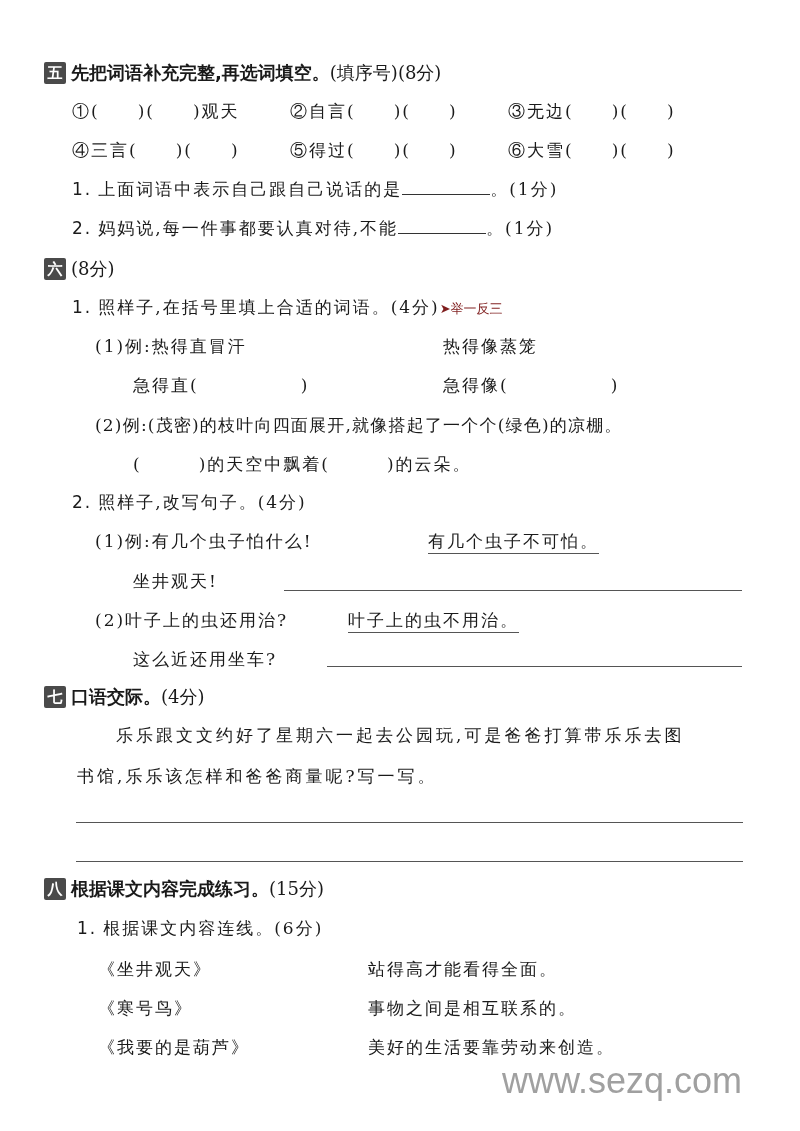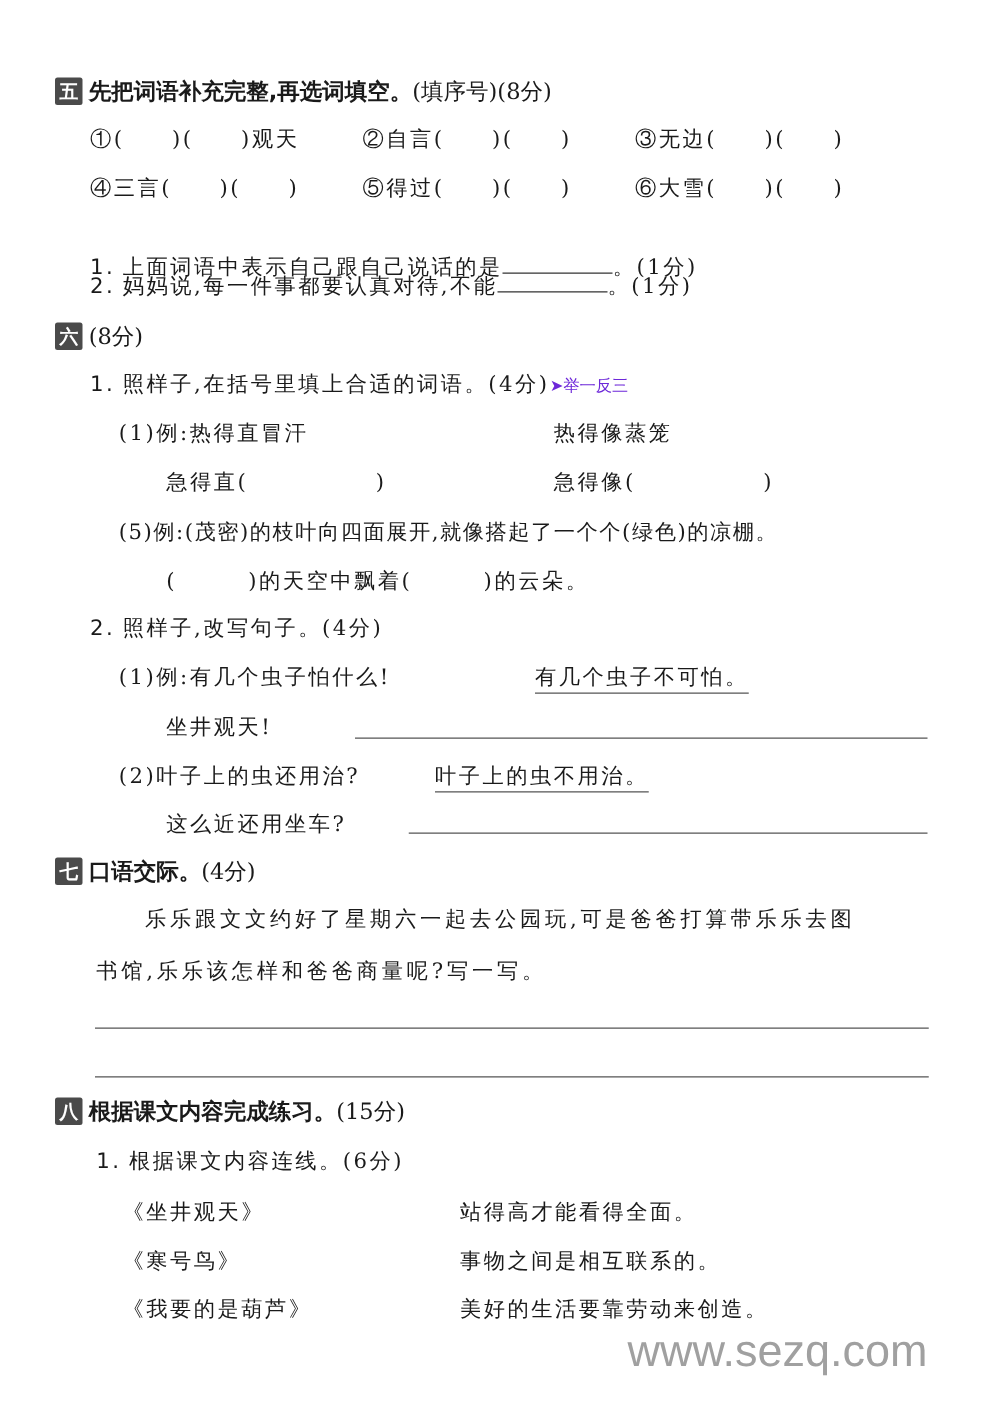--- a/index.html
+++ b/index.html
@@ -21,21 +21,21 @@
     .sec-score { font-family: "DejaVu Serif", "Liberation Serif", serif; font-weight: normal; }
     .txt { font-size: 17px; letter-spacing: 2px; }
     .num { font-family: "DejaVu Sans", "Liberation Sans", sans-serif; font-size: 17px; margin-right: 6px; }
     .blank-short {
       display: inline-block; width: 88px; border-bottom: 1px solid #333; height: 16px; vertical-align: baseline;
     }
     .line { position: absolute; height: 0; border-top: 1px solid #555; }
     .ul-answer { border-bottom: 1.5px solid #555; padding-bottom: 2px; }
     .tag {
       font-family: "DejaVu Sans", "Liberation Sans", sans-serif;
-      font-size: 13px; color: #6d28d9; letter-spacing: 0;
+      font-size: 13px; color: #7f1d1d; letter-spacing: 0;
     }
     .watermark {
       font-family: "Liberation Sans", "DejaVu Sans", sans-serif;
       font-size: 36px; color: #a0a0a0; letter-spacing: 0;
     }
   </style>
 </head>
 <body>
 
 <div class="abs sec-head" style="left:44px; top:61px;">
@@ -57,21 +57,21 @@
 <div class="abs txt" style="left:72px; top:139px;">
   <span>④</span><span>三言(　　)(　　)</span>
 </div>
 <div class="abs txt" style="left:290px; top:139px;">
   <span>⑤</span><span>得过(　　)(　　)</span>
 </div>
 <div class="abs txt" style="left:508px; top:139px;">
   <span>⑥</span><span>大雪(　　)(　　)</span>
 </div>
 
-<div class="abs txt" style="left:72px; top:178px;margin-top:24px;">
+<div class="abs txt" style="left:72px; top:178px;">
   <span class="num">1.</span><span>上面词语中表示自己跟自己说话的是</span><span class="blank-short"></span><span>。(1分)</span>
 </div>
 <div class="abs txt" style="left:72px; top:217px;">
   <span class="num">2.</span><span>妈妈说,每一件事都要认真对待,不能</span><span class="blank-short"></span><span>。(1分)</span>
 </div>
 
 <div class="abs sec-head" style="left:44px; top:257px;">
   <span class="sec-badge">六</span>
   <span class="sec-score">(8分)</span>
 </div>
@@ -83,21 +83,21 @@
 <div class="abs txt" style="left:95px; top:335px;">(1)例:热得直冒汗</div>
 <div class="abs txt" style="left:443px; top:335px;">热得像蒸笼</div>
 
 <div class="abs txt" style="left:133px; top:374px;">
   <span>急得直(</span><span style="display:inline-block;width:102px;"></span><span>)</span>
 </div>
 <div class="abs txt" style="left:443px; top:374px;">
   <span>急得像(</span><span style="display:inline-block;width:102px;"></span><span>)</span>
 </div>
 
-<div class="abs txt" style="left:95px; top:414px; letter-spacing:1.2px;">(5)例:(茂密)的枝叶向四面展开,就像搭起了一个个(绿色)的凉棚。</div>
+<div class="abs txt" style="left:95px; top:414px; letter-spacing:1.2px;">(2)例:(茂密)的枝叶向四面展开,就像搭起了一个个(绿色)的凉棚。</div>
 <div class="abs txt" style="left:133px; top:453px;">(　　　)的天空中飘着(　　　)的云朵。</div>
 
 <div class="abs txt" style="left:72px; top:491px;">
   <span class="num">2.</span><span>照样子,改写句子。(4分)</span>
 </div>
 
 <div class="abs txt" style="left:95px; top:530px;">(1)例:有几个虫子怕什么!</div>
 <div class="abs txt" style="left:380px; top:530px;margin-left:48px;"><span class="ul-answer">有几个虫子不可怕。</span></div>
 <div class="abs txt" style="left:133px; top:570px;">坐井观天!</div>
 <div class="line" style="left:284px; top:590px; width:458px;"></div>

